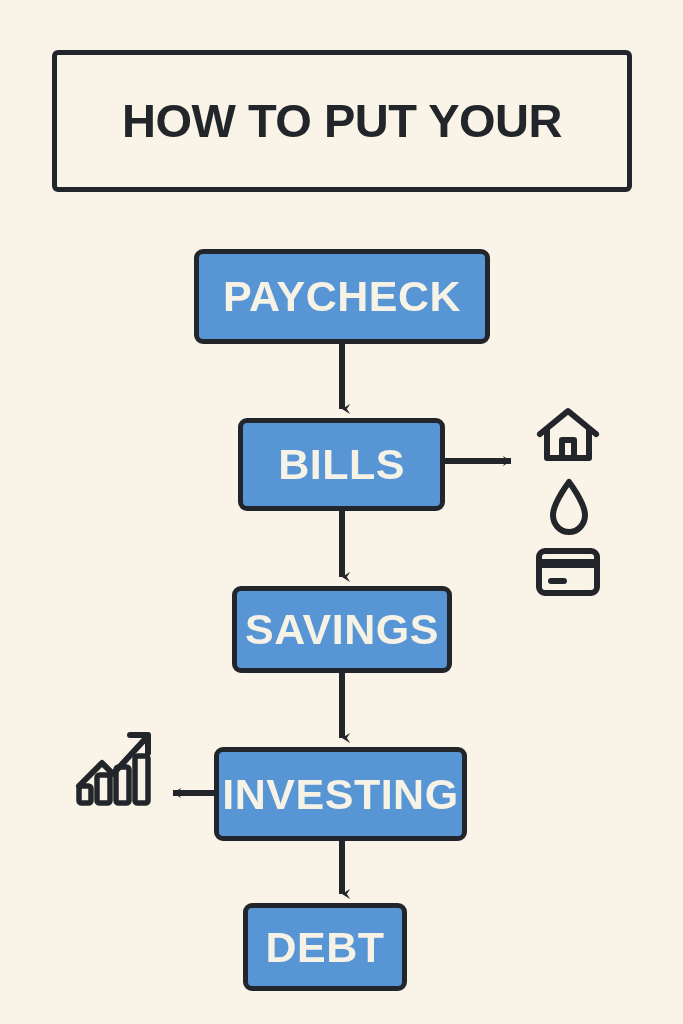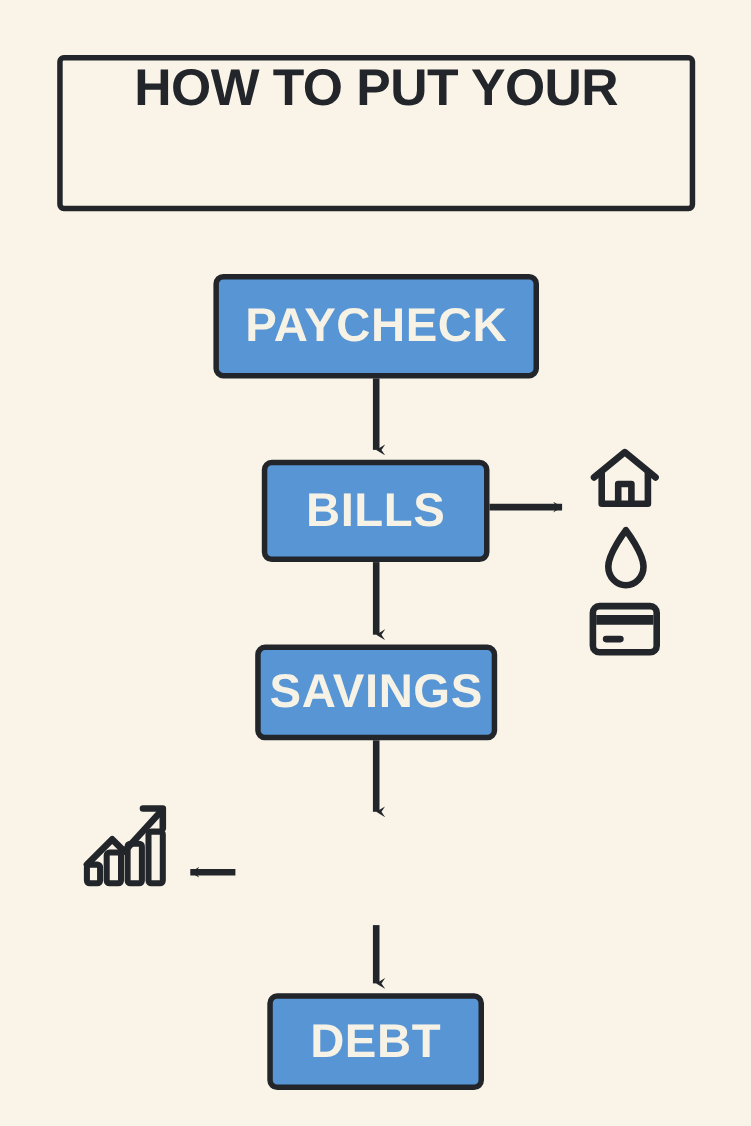--- a/index.html
+++ b/index.html
@@ -28,21 +28,21 @@
     top: 50px;
     width: 580px;
     height: 142px;
     box-sizing: border-box;
     border: 5px solid #22252a;
     border-radius: 6px;
     background: #faf4e8;
     display: flex;
     flex-direction: column;
     align-items: center;
-    justify-content: flex-start;
+    justify-content: center;
     gap: 2px;
   }
   .title-line {
     color: #22252a;
     font-weight: bold;
     font-size: 47px;
     line-height: 1.02;
     letter-spacing: -0.5px;
     text-align: center;
     white-space: nowrap;
@@ -70,21 +70,21 @@
     font-size: 43px;
     letter-spacing: 0.5px;
     white-space: nowrap;
     font-family: "Liberation Sans", sans-serif;
   }
 
   #box-paycheck  { left: 194px; top: 249px; width: 296px; height: 95px; }
   #box-bills     { left: 238px; top: 418px; width: 207px; height: 93px; }
   #box-savings   { left: 232px; top: 586px; width: 220px; height: 87px; }
   #box-investing { left: 214px; top: 747px; width: 253px; height: 94px; }
-  #box-debt      { left: 243px; top: 903px; width: 197px; height: 88px; }
+  #box-debt      { left: 243px; top: 903px; width: 164px; height: 88px; }
 
   
   .connector {
     position: absolute;
     pointer-events: none;
   }
 
   
   .icon-wrap {
     position: absolute;
@@ -134,20 +134,23 @@
   </div>
 
   <div class="flow-box" id="box-savings">
     <span class="box-label">SAVINGS</span>
   </div>
 
   <div class="flow-box" id="box-bills">
     <span class="box-label">BILLS</span>
   </div>
 
+  <div class="flow-box" id="box-investing">
+    <span class="box-label">INVESTING</span>
+  </div>
 
   <div class="flow-box" id="box-debt">
     <span class="box-label">DEBT</span>
   </div>
 
   <div class="icon-wrap" id="icon-house">
     <svg width="64" height="58" viewBox="0 0 64 58">
       <path d="M4 28 L32 5 L60 28" fill="none" stroke="#22252a" stroke-width="6" stroke-linecap="round" stroke-linejoin="round"></path>
       <path d="M11 24 L11 52 L53 52 L53 24" fill="none" stroke="#22252a" stroke-width="6" stroke-linecap="round" stroke-linejoin="round"></path>
       <path d="M26 52 L26 34 L38 34 L38 52" fill="none" stroke="#22252a" stroke-width="6" stroke-linecap="round" stroke-linejoin="round"></path>

